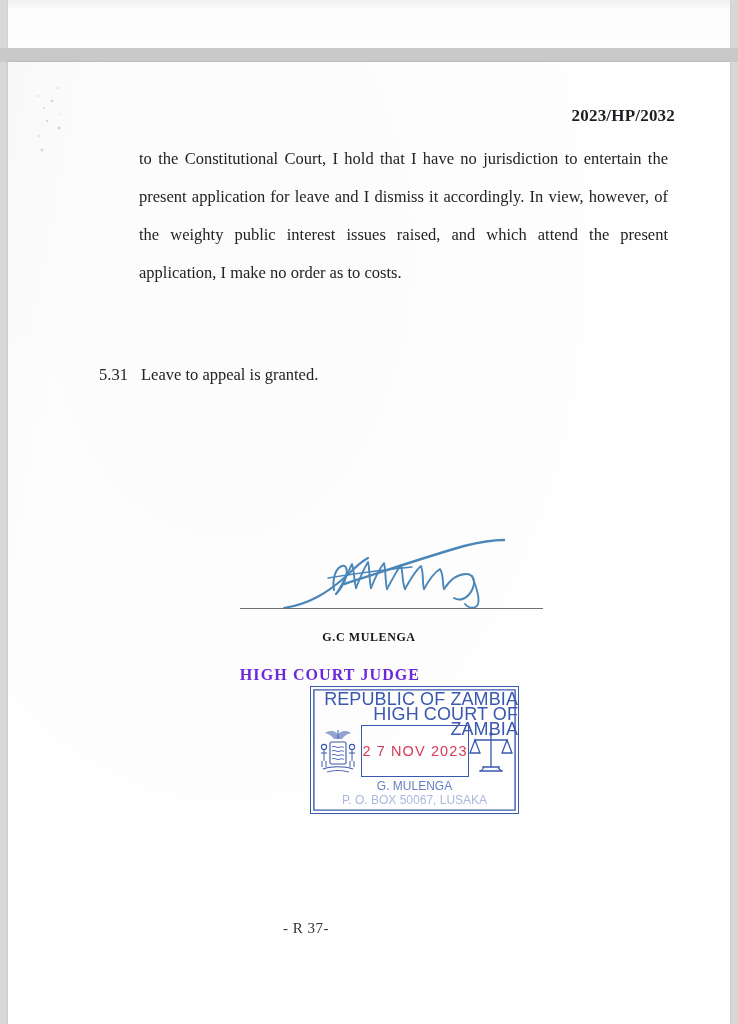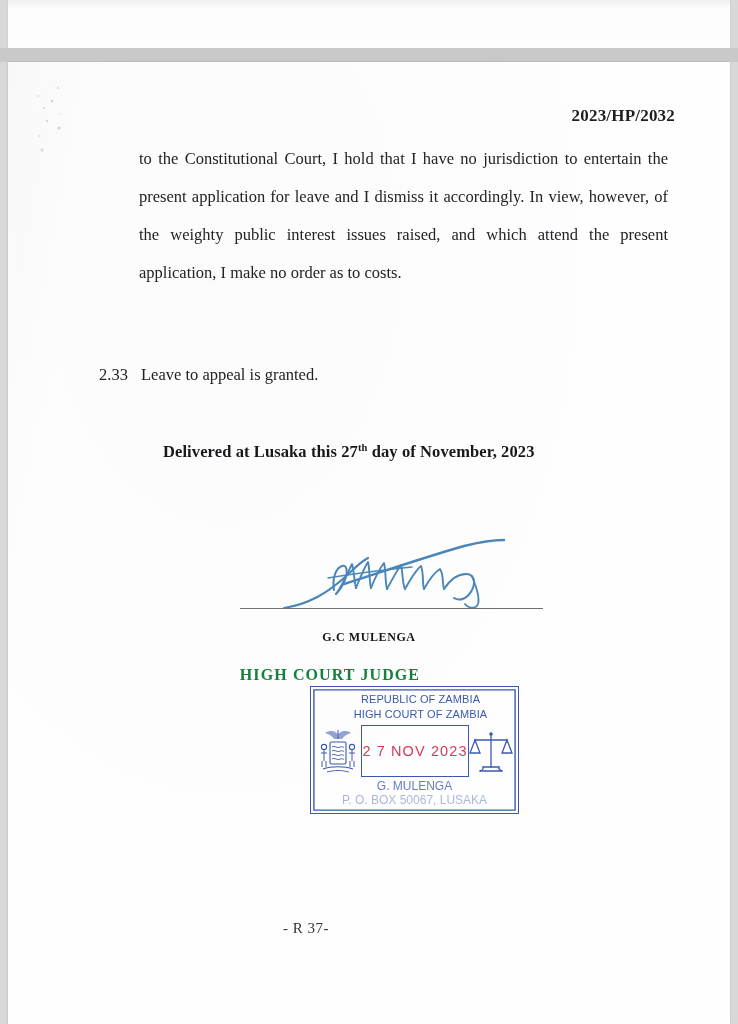--- a/index.html
+++ b/index.html
@@ -171,42 +171,42 @@
   }
   .judge-title {
     position: absolute;
     left: 0;
     top: 604px;
     width: 644px;
     text-align: center;
     font-size: 16px;
     font-weight: bold;
     letter-spacing: 1.1px;
-    color: #15803d;
+    color: #6d28d9;
   }
 
   
   .stamp {
     position: absolute;
     left: 302px;
     top: 624px;
     width: 207px;
     height: 126px;
     border: 1.6px solid #2a4ba8;
     box-shadow: inset 0 0 0 2.2px #fefefe, inset 0 0 0 3.6px #2a4ba8;
     color: #2a4ba8;
     opacity: 0.92;
   }
   .stamp-head {
     position: absolute;
     left: 12px; right: 0;
     top: 5px;
-    text-align: center;
+    text-align: right;
     font-family: "Liberation Sans", sans-serif;
-    font-size: 11px;
+    font-size: 18px;
     line-height: 15px;
     letter-spacing: 0.1px;
   }
   .stamp-emblem {
     position: absolute;
     left: 6px;
     top: 40px;
     width: 42px;
     height: 52px;
   }
@@ -283,26 +283,23 @@
       <circle cx="26" cy="60" r="0.8" fill="#c6c6ca"></circle>
     </svg>
 
     <div class="content">
 
       <div class="case-number">2023/HP/2032</div>
 
       <div class="body-paragraph">to the Constitutional Court, I hold that I have no jurisdiction to entertain the present application for leave and I dismiss it accordingly. In view, however, of the weighty public interest issues raised, and which attend the present application, I make no order as to costs.</div>
 
       <div class="numbered-item">
-        <span class="num">2.33</span><span>Leave to appeal is granted.</span>
+        <span class="num">5.31</span><span>Leave to appeal is granted.</span>
       </div>
 
-      <div class="delivered-line">
-        <span>Delivered at Lusaka this 27</span><sup>th</sup><span> day of November, 2023</span>
-      </div>
 
       <div class="signature-wrap">
         <svg width="312" height="80" viewBox="0 0 312 80" fill="none">
           <g stroke="#4a86b8" stroke-linecap="round" stroke-linejoin="round" fill="none">
 
             <path d="M52 76 C 78 72, 96 60, 112 46 C 122 37, 128 30, 136 26" stroke-width="2.2"></path>
             <path d="M112 52 C 150 40, 190 26, 232 14 C 248 10, 262 8, 272 8" stroke-width="2.4"></path>
 
             <path d="M102 58 C 100 46, 104 36, 110 34 C 115 32, 116 40, 113 48 C 110 56, 106 60, 104 62" stroke-width="2.0"></path>
             <path d="M104 62 C 110 54, 116 40, 120 32 C 122 38, 122 48, 124 56" stroke-width="1.9"></path>

